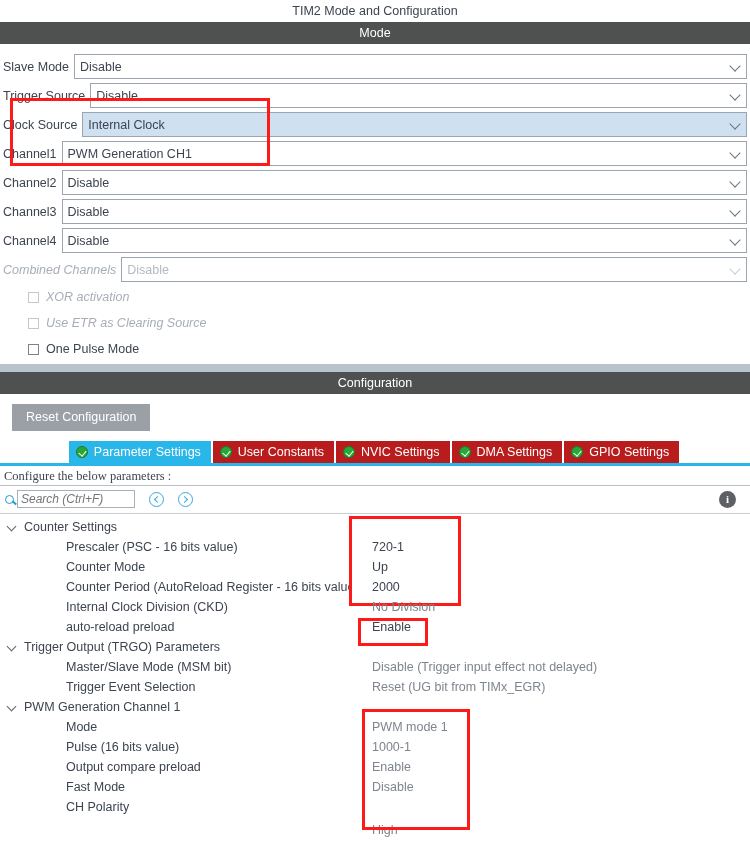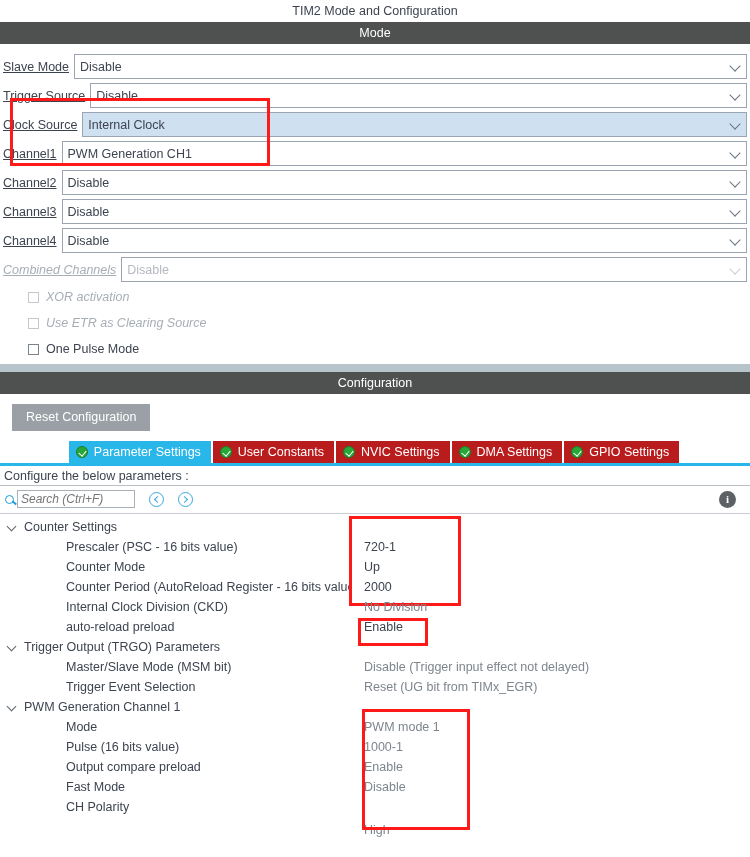--- a/index.html
+++ b/index.html
@@ -44,21 +44,20 @@
     margin: 0 3px 4px 3px;
     display: flex;
     align-items: center;
   }
   .mode-label {
     font-size: 12.5px;
     color: #3d4450;
     white-space: nowrap;
     padding-right: 5px;
     flex: 0 0 auto;
-    text-decoration: underline;
   }
   .mode-label.disabled { color: #a8aeb6; font-style: italic; }
   .combo {
     position: relative;
     flex: 1 1 auto;
     height: 25px;
     border: 1px solid #9aa5b1;
     background: #ffffff;
     display: flex;
     align-items: center;
@@ -151,20 +150,21 @@
   .tab-underline { height: 3px; background: #29b6e8; width: 100%; }
 
   
   .configure-bar {
     height: 20px; line-height: 20px;
     border-bottom: 1px solid #b9bfc6;
     padding-left: 4px;
     font-size: 12.5px;
     color: #3d4450;
     background: #fff;
+    font-family: Liberation Serif, serif;
   }
   .search-row {
     position: relative;
     height: 28px;
     display: flex; align-items: center;
     padding-left: 5px;
     border-bottom: 1px solid #c9ced4;
   }
   .mag {
     width: 9px; height: 9px;
@@ -251,21 +251,21 @@
     display: flex; align-items: center;
     font-size: 12.5px;
   }
   .param-name {
     padding-left: 66px;
     color: #3d4450;
     white-space: nowrap;
   }
   .param-value {
     position: absolute;
-    left: 364px;
+    left: 372px;
     color: #3d4450;
     white-space: nowrap;
   }
   .param-row { position: relative; }
   .param-value.muted { color: #7e858d; }
 
   
   .redbox {
     position: absolute;
     border: 3px solid #ff1a1a;

